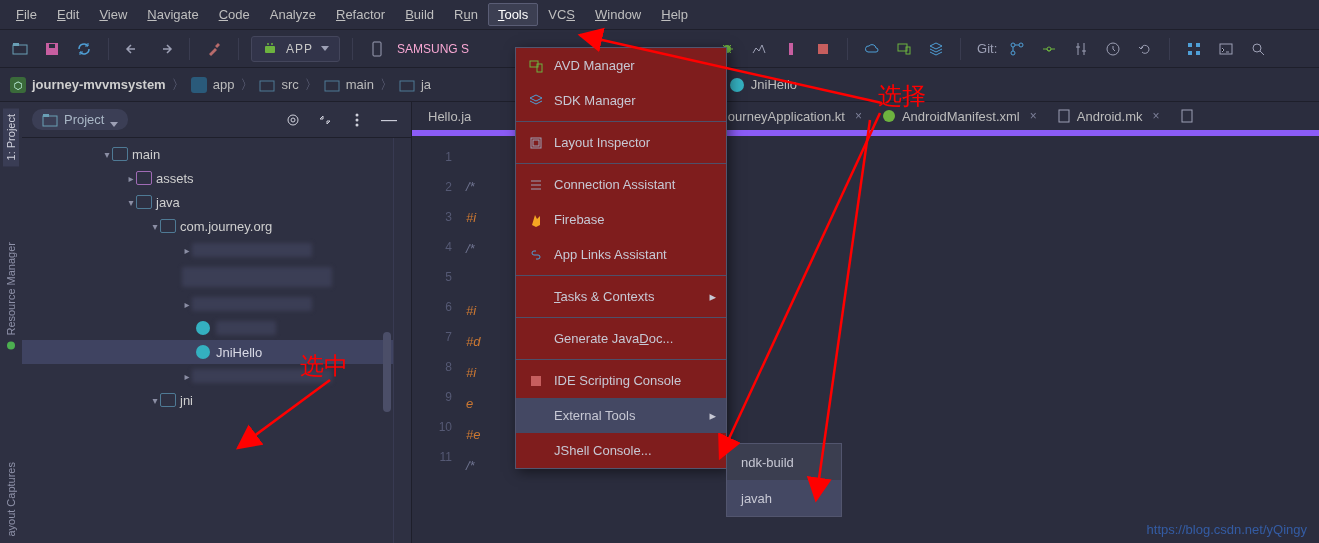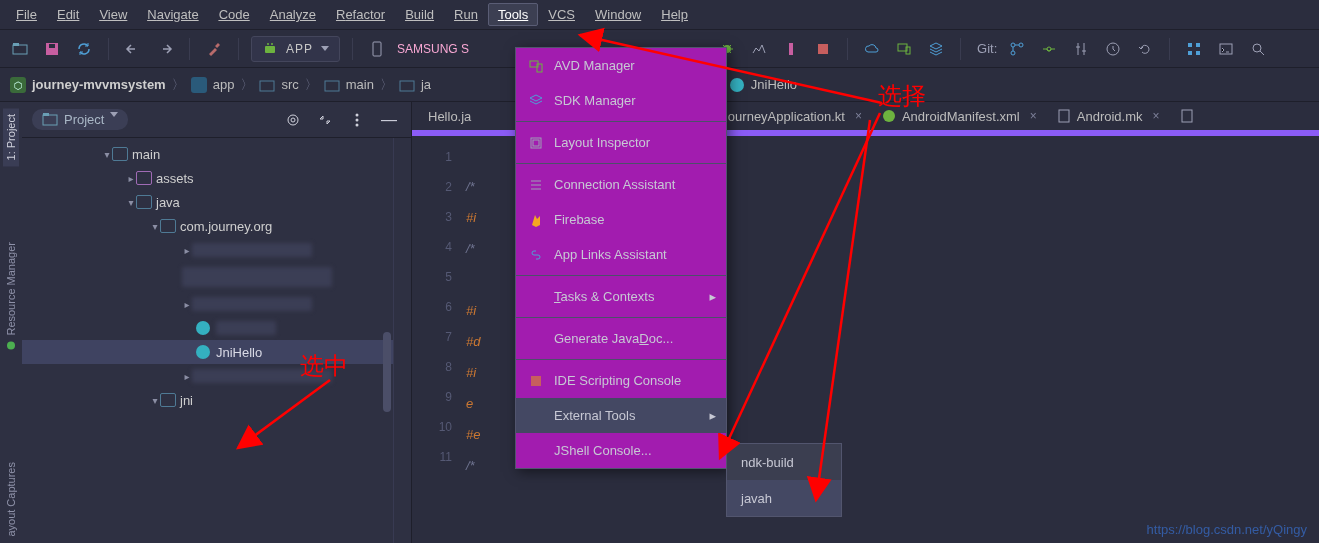--- a/index.html
+++ b/index.html
@@ -1,20 +1,20 @@
 <!DOCTYPE html>
 <html><head>
 <meta charset="utf-8">
 <style>
 * { margin:0; padding:0; box-sizing:border-box; font-family:"Segoe UI",Arial,sans-serif; }
 body { width:1319px; height:543px; background:#2b2d3e; color:#a9b7c6; overflow:hidden; font-size:13px; position:relative; }
 
 
 .menubar { height:30px; display:flex; align-items:center; padding:0 6px; background:#2b2d3e; border-bottom:1px solid #1e1f2b; }
-.menubar .mi { padding:4px 10px; cursor:default; color:#bfbfbf;text-decoration:underline; }
+.menubar .mi { padding:4px 10px; cursor:default; color:#bfbfbf; }
 .menubar .mi u { text-decoration:underline; }
 .menubar .mi.active { background:#3c3f52; color:#fff; border:1px solid #5a5d75; border-radius:2px; padding:3px 9px; }
 
 
 .toolbar { height:38px; display:flex; align-items:center; padding:0 8px; gap:8px; border-bottom:1px solid #1e1f2b; }
 .tb-icon { width:24px; height:24px; display:flex; align-items:center; justify-content:center; }
 .sep { width:1px; height:22px; background:#3a3c50; margin:0 4px;}
 .run-combo { display:flex; align-items:center; background:#32344a; border:1px solid #44465c; border-radius:3px; padding:2px 10px; gap:8px; height:26px;}
 .run-combo .label { color:#c7c7c7; font-size:12px; letter-spacing:1px;}
 .tri { width:0;height:0;border-left:4px solid transparent;border-right:4px solid transparent;border-top:5px solid #9da0b5;}
@@ -33,21 +33,21 @@
 
 
 .vtabs { width:22px; background:#2e3042; display:flex; flex-direction:column; align-items:center; padding-top:6px; gap:30px;}
 .vtab { writing-mode:vertical-rl; transform:rotate(180deg); font-size:11px; color:#8f92a9; display:flex; align-items:center; gap:6px; padding:6px 2px;}
 .vtab.active { background:#3a3d55; color:#cfd0db; }
 .dot-green{width:8px;height:8px;border-radius:50%;background:#4caf50;display:inline-block;}
 
 
 .project { width:390px; background:#2e3042; border-right:1px solid #1e1f2b; display:flex; flex-direction:column;}
 .proj-head { height:36px; display:flex; align-items:center; padding:0 10px; gap:8px; border-bottom:1px solid #1e1f2b;}
-.proj-head .pill { display:flex; align-items:flex-start; gap:6px; background:#3b3e55; padding:3px 10px; border-radius:10px;}
+.proj-head .pill { display:flex; align-items:flex-end; gap:6px; background:#3b3e55; padding:3px 10px; border-radius:10px;}
 .proj-head .sp { flex:1;}
 .scroll-gutter{ width:18px; background:#2e3042; border-left:1px solid #383a52;}
 .proj-body { flex:1; display:flex; }
 .tree { flex:1; overflow:hidden; padding-top:4px;}
 .trow { display:flex; align-items:center; height:24px; padding-left:0;}
 .trow .ind { display:inline-block;}
 .trow .chev { width:10px; text-align:center; color:#8b8ea4; font-size:10px;}
 .folder{ color:#6a9fb5; width:16px;height:14px;position:relative; display:inline-block; margin-right:4px;}
 .folder:before{content:"";position:absolute;inset:0;border:1px solid #4f7a95; border-radius:2px;}
 .folder.purple:before{border-color:#a06bb5;}
@@ -62,21 +62,21 @@
 .editor { flex:1; display:flex; flex-direction:column; background:#2b2d3e; position:relative;}
 .tabs { height:36px; display:flex; align-items:center; border-bottom:6px solid #8b5cf6; }
 .tab { display:flex; align-items:center; gap:6px; padding:0 10px; height:100%; color:#bcbcbc;}
 .tab .x{ color:#7d8099; font-size:12px; margin-left:4px;}
 .code { flex:1; display:flex;}
 .gutter{ width:50px; text-align:right; padding:6px 10px 0 0; color:#555974; font-size:12px; line-height:30px;}
 .codetext{ flex:1; padding:6px 0 0 4px; font-family:"Consolas","Courier New",monospace; font-size:13px; color:#6f7390; font-style:italic; line-height:30px; white-space:pre;}
 .codetext .kw{ color:#cc7832;}
 
 
-.menu-pop { position:absolute; left:515px; top:47px; width:212px; background:#a21caf; border:1px solid #52556e; box-shadow:3px 3px 12px rgba(0,0,0,.5); z-index:50;}
+.menu-pop { position:absolute; left:515px; top:47px; width:212px; background:#7f1d1d; border:1px solid #52556e; box-shadow:3px 3px 12px rgba(0,0,0,.5); z-index:50;}
 .menu-pop .row{ height:35px; display:flex; align-items:center; padding:0 12px; gap:10px; color:#c7c8d4; position:relative;}
 .menu-pop .row .sub-ar{ position:absolute; right:10px;}
 .menu-pop .row.hover{ background:#444863;}
 .menu-pop .divline{ height:1px; background:#4d506a; margin:3px 0;}
 .menu-icon{ width:16px; display:flex; justify-content:center;}
 
 .submenu{ position:absolute; left:726px; top:443px; width:116px; background:#3b3e50; border:1px solid #52556e; z-index:51;}
 .submenu .row{ height:36px; display:flex; align-items:center; padding:0 14px; color:#c7c8d4;}
 .submenu .row.hover{ background:#444863;}
 

